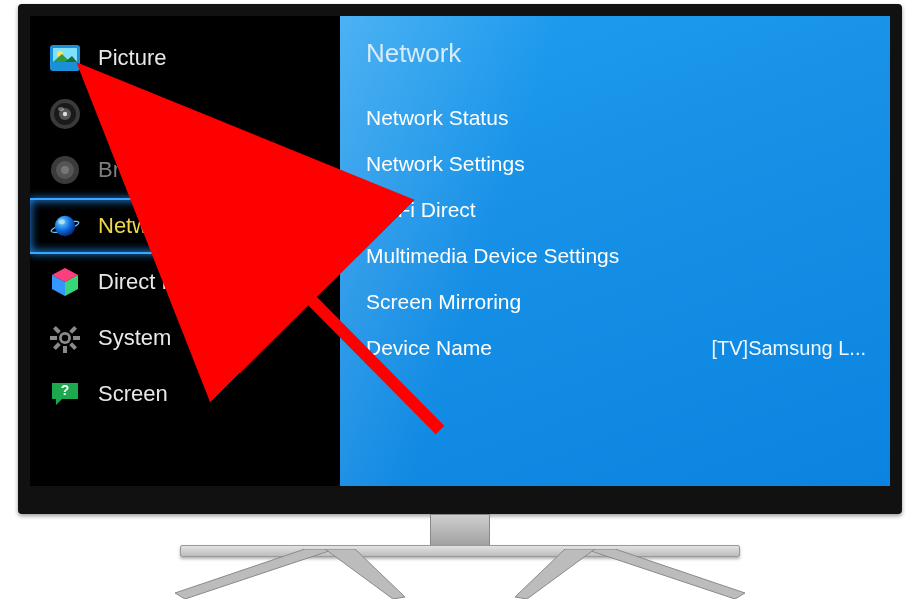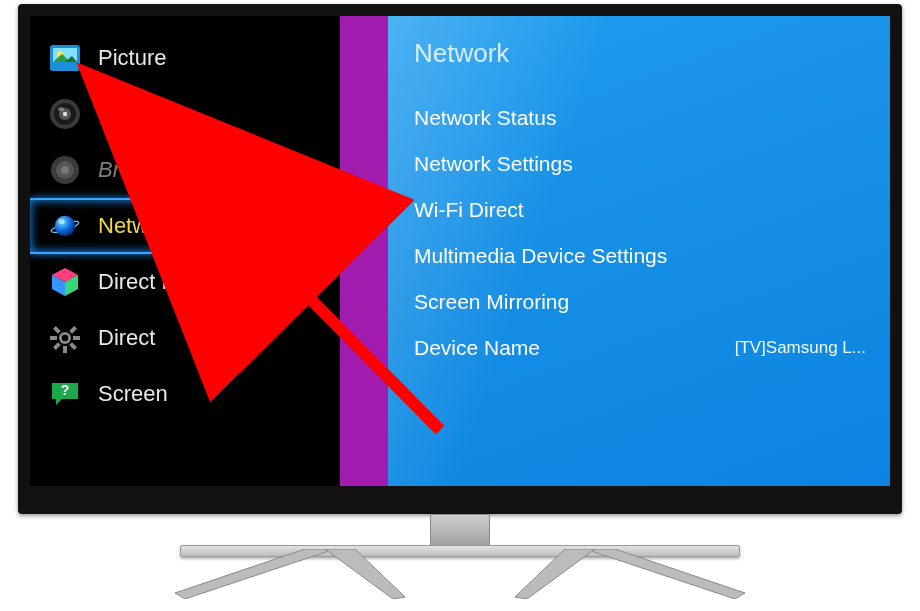--- a/index.html
+++ b/index.html
@@ -27,22 +27,21 @@
     font-size: 9px;
     letter-spacing: 3px;
     font-weight: 600;
   }
 
   .screen {
     position: relative;
     width: 100%;
     height: 100%;
     display: flex;
-    background: #a21caf;
-    gap: 48px;
+    background: #fdba74;
   }
 
   
   .sidebar {
     width: 310px;
     height: 100%;
     background: #000;
     padding-top: 14px;
     position: relative;
   }
@@ -50,21 +49,21 @@
     display: flex;
     align-items: center;
     height: 56px;
     padding-left: 18px;
     color: #e8e8e8;
     font-size: 22px;
     font-weight: 400;
     position: relative;
     cursor: pointer;
   }
-  .sidebar-item.dim { color: #7d7d7d; font-style: italic; }
+  .sidebar-item.dim { color: #7d7d7d; }
   .sidebar-item.selected {
     color: #f0d949;
     background: #000;
     border-top: 2px solid #3aa6ff;
     border-bottom: 2px solid #3aa6ff;
     box-shadow: 0 0 10px 1px #1e7dd8 inset, 0 0 8px 0 #1e7dd8;
   }
   .sidebar-item .icon {
     width: 34px;
     height: 34px;
@@ -111,21 +110,21 @@
     justify-content: space-between;
     align-items: center;
     height: 46px;
     color: #ffffff;
     font-size: 21px;
     font-weight: 400;
     cursor: pointer;
   }
   .panel-item-value {
     color: #ffffff;
-    font-size: 17px;
+    font-size: 20px;
     opacity: 0.95;
     max-width: 200px;
     white-space: nowrap;
     overflow: hidden;
     text-overflow: ellipsis;
   }
 
   
   .arrow {
     position: absolute;
@@ -252,21 +251,21 @@
               <rect x="2" y="15" width="7" height="4"></rect>
               <rect x="25" y="15" width="7" height="4"></rect>
               <rect x="15" y="2" width="4" height="7" transform="rotate(45 17 17)"></rect>
               <rect x="15" y="25" width="4" height="7" transform="rotate(45 17 17)"></rect>
               <rect x="2" y="15" width="7" height="4" transform="rotate(45 17 17)"></rect>
               <rect x="25" y="15" width="7" height="4" transform="rotate(45 17 17)"></rect>
             </g>
             <circle cx="17" cy="17" r="3.2" fill="#000"></circle>
           </svg>
         </span>
-        <span>Direct</span>
+        <span>System</span>
       </div>
 
       <div class="sidebar-item">
         <span class="icon">
           <svg viewBox="0 0 34 34">
               <path d="M4 6 h26 a0 0 0 0 1 0 0 v16 a0 0 0 0 1 0 0 h-16 l-6 6 v-6 h-4 Z" fill="#1ea84d"></path>
               <text x="17" y="18" font-size="14" font-weight="bold" text-anchor="middle" fill="#fff">?</text>
             </svg>
         </span>
         <span>Screen</span>

